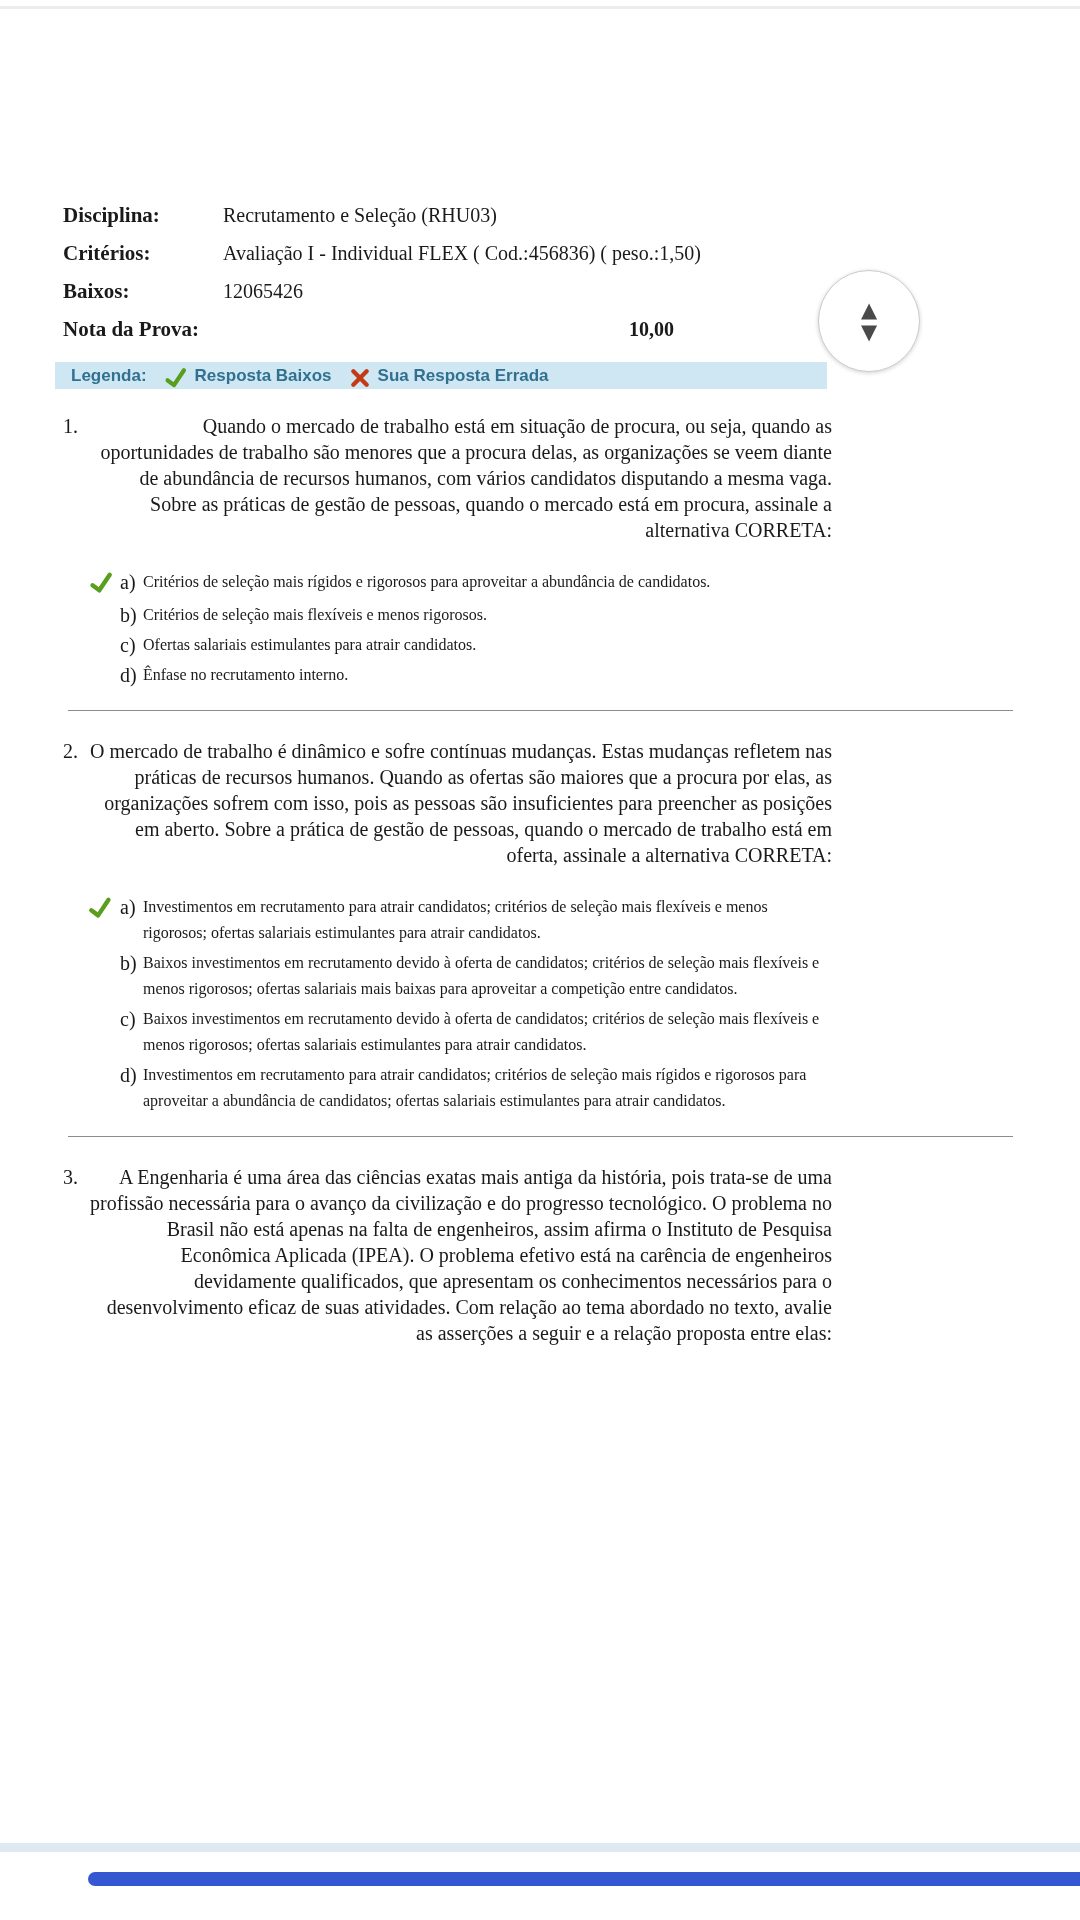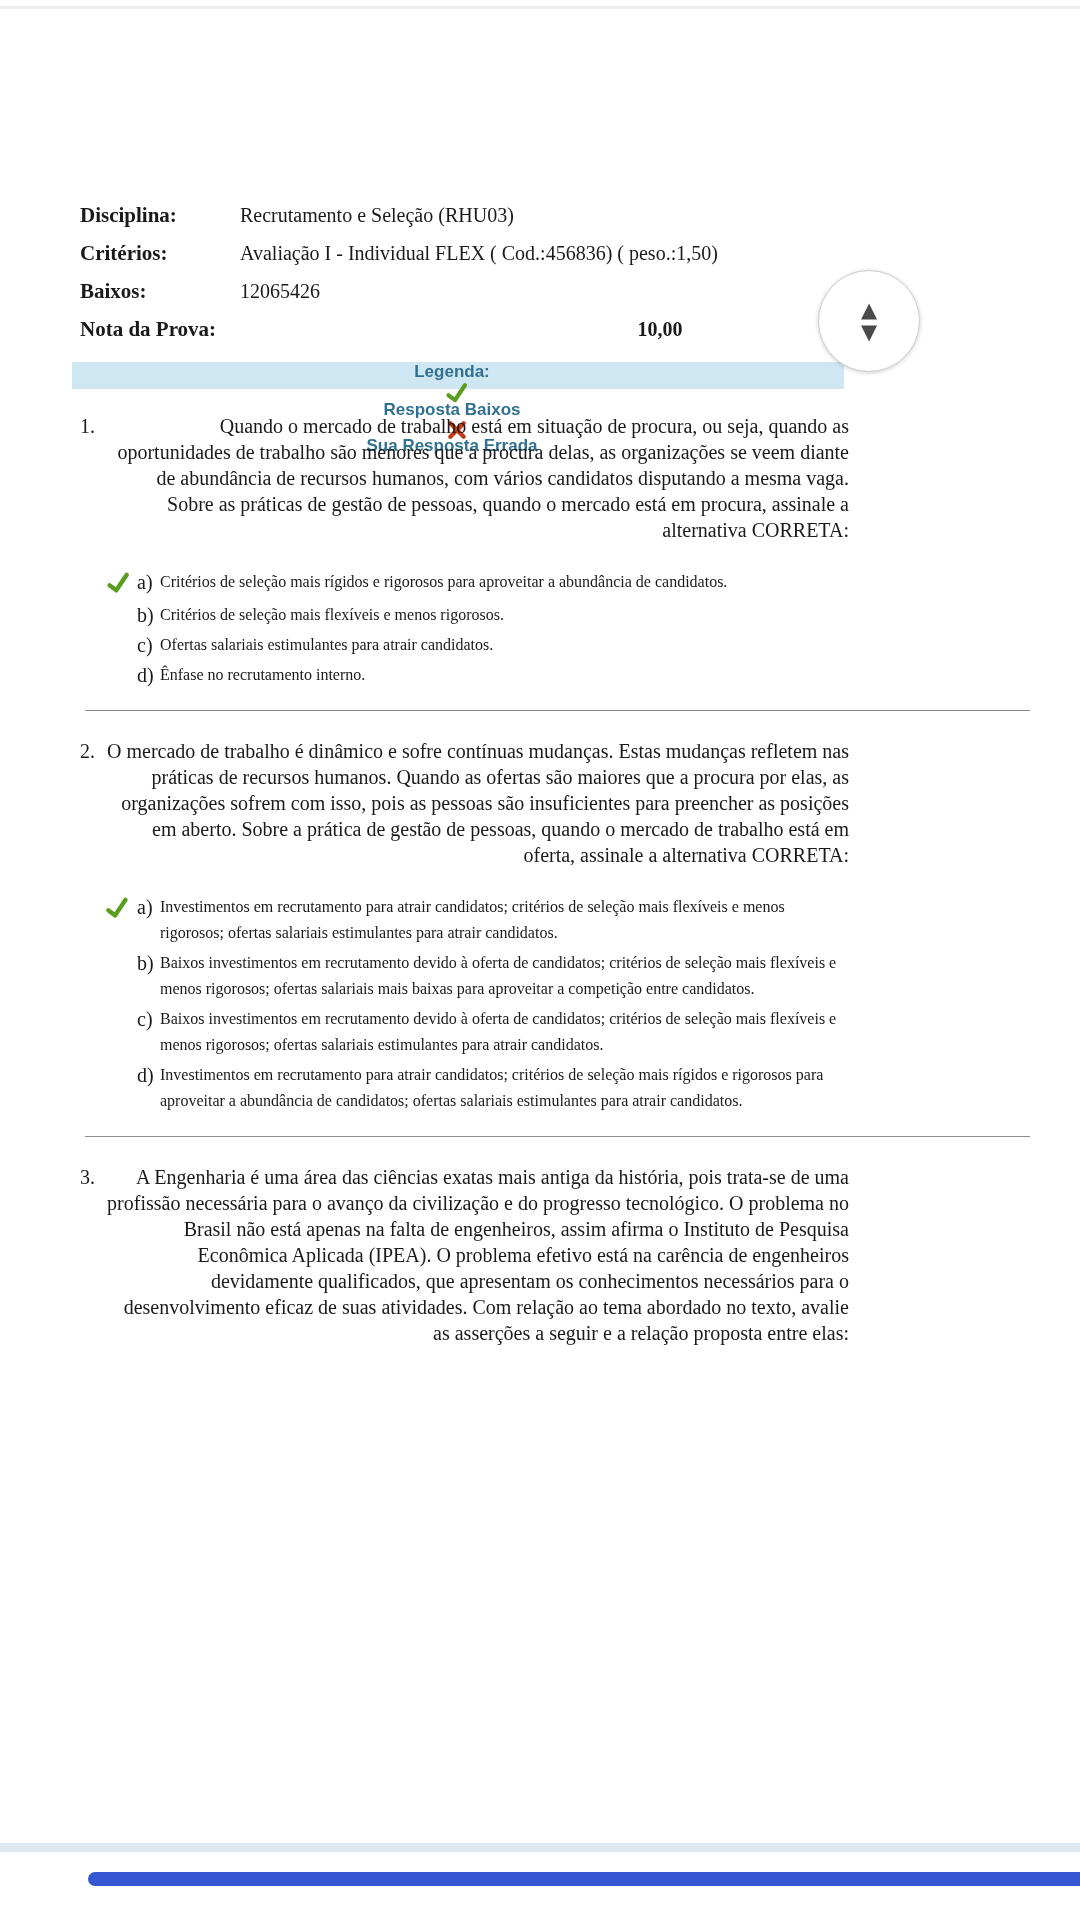--- a/index.html
+++ b/index.html
@@ -8,21 +8,21 @@
     position: relative;
     background: #ffffff;
     font-family: "Liberation Serif", serif;
     color: #1a1a1a;
     overflow: hidden;
   }
   .top-divider {
     position: absolute; top: 6px; left: 0; width: 100%; height: 3px;
     background: #ededed;
   }
-  .content { padding: 196px 0 0 63px; margin-left: 17px; }
+  .content { padding: 196px 0 0 63px; }
 
   
   .meta-grid {
     display: grid;
     grid-template-columns: 160px 1fr;
     row-gap: 0;
   }
   .meta-label {
     font-weight: bold; font-size: 21px; line-height: 38px;
   }
@@ -30,25 +30,24 @@
     font-size: 20px; line-height: 38px;
   }
   .meta-value.bold { font-weight: bold; text-align: center; }
 
   
   .legend {
     margin: 14px 0 0 -8px;
     width: 772px; height: 27px;
     background: var(--legend_bg);
     display: flex; align-items: center;
-    padding-left: 0;
+    padding-left: 16px;
     font-family: "Liberation Sans", sans-serif;
     font-weight: bold; font-size: 17px;
     color: var(--legend_text);
-    flex-direction: column;
   }
   .legend .lg-item { margin-right: 12px; white-space: nowrap; }
   .legend .lg-icon { display: inline-flex; margin: 0 8px -4px 6px; }
   .check-icon { color: var(--correct); transform: rotate(-6deg); }
   .x-icon { color: var(--wrong); }
 
   
   .questions { margin-top: 24px; }
   .question { display: flex; }
   .q-number { width: 27px; font-size: 20px; line-height: 26px; }

